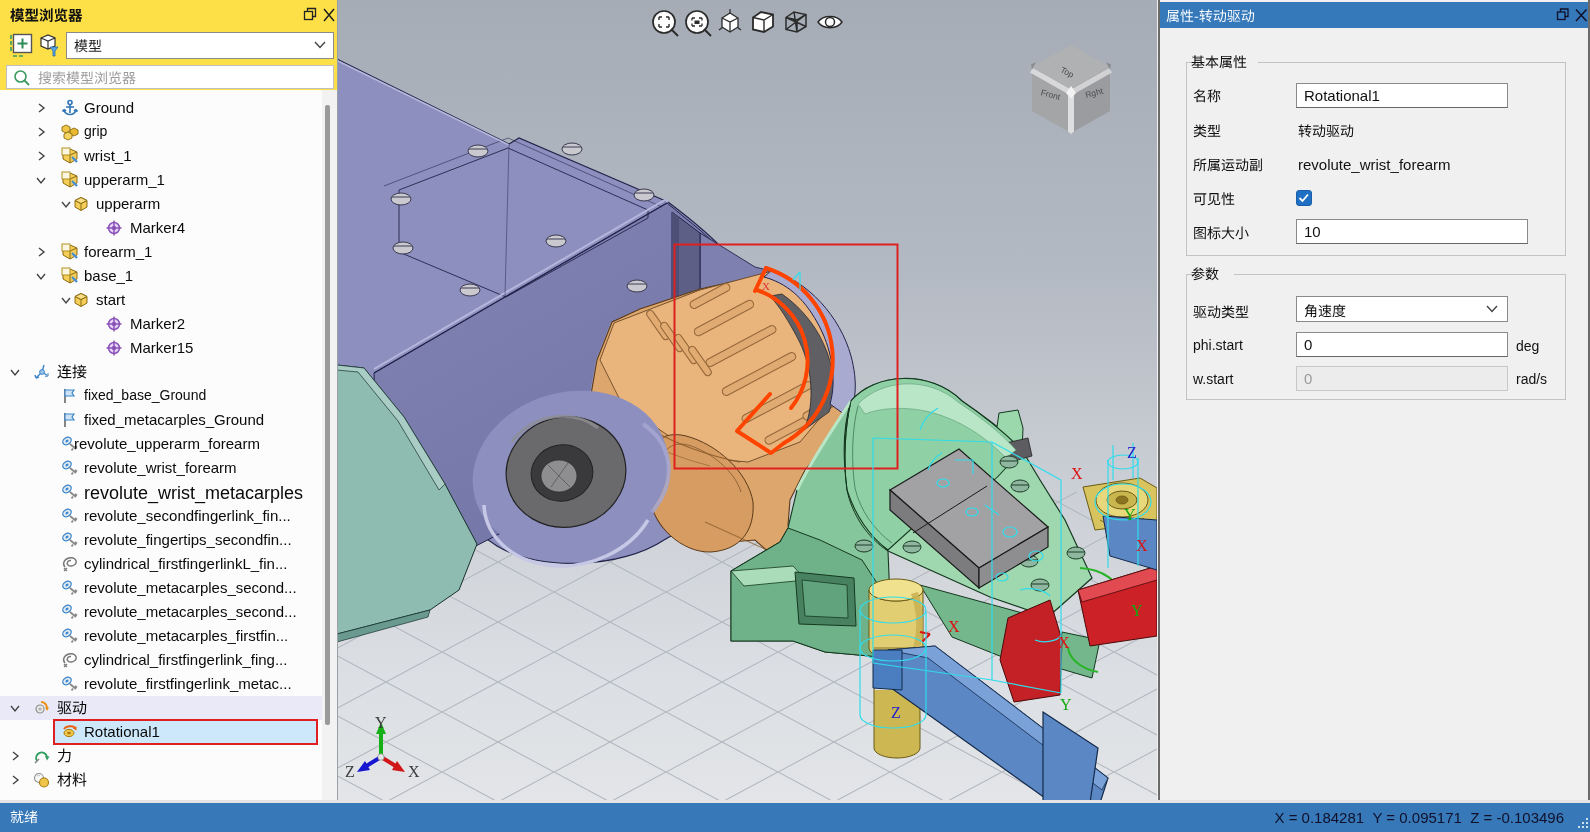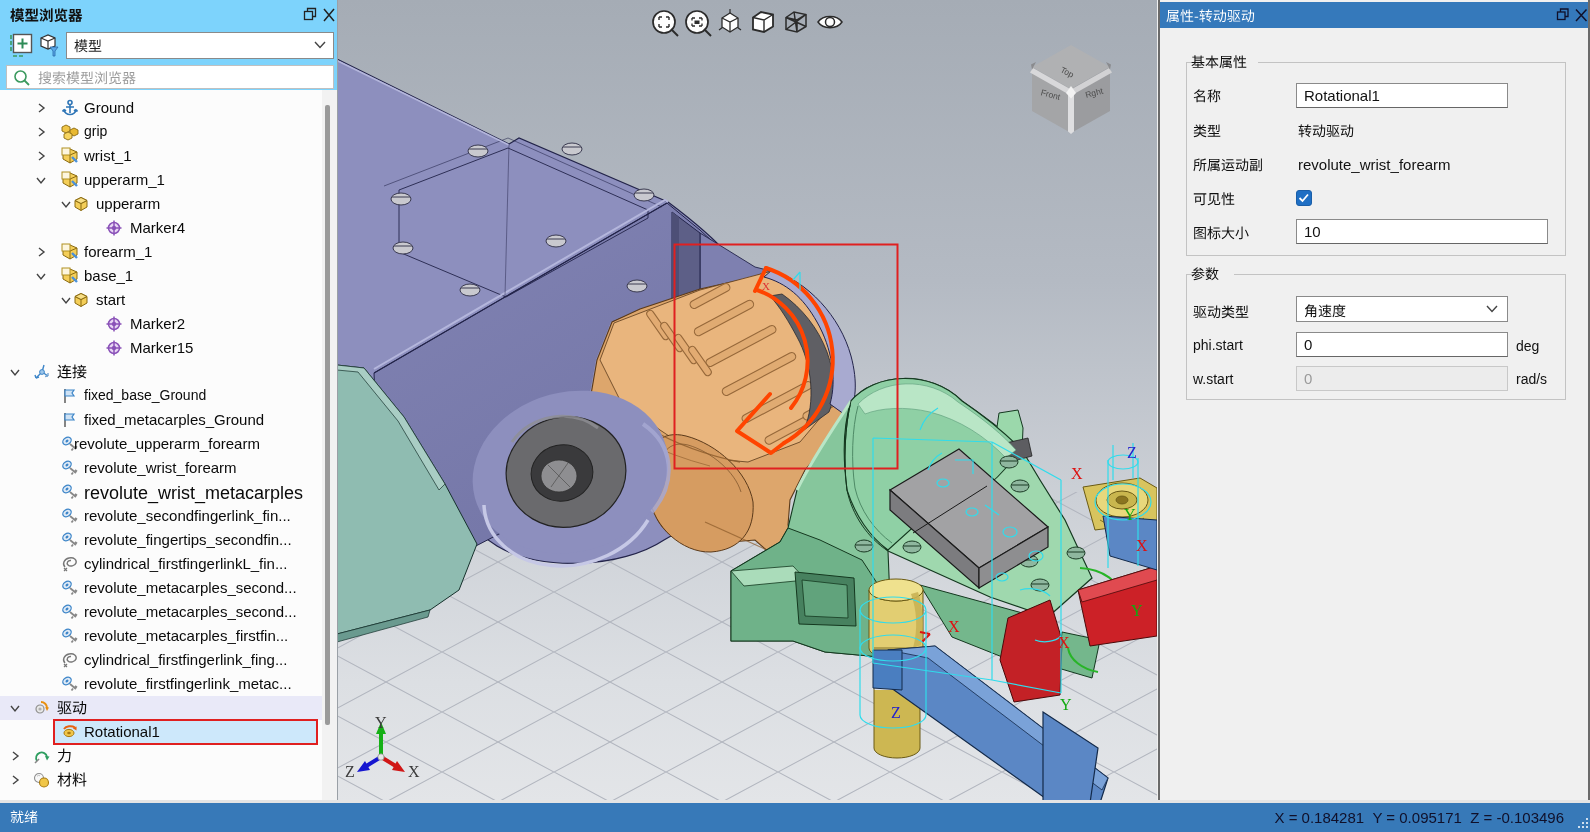--- a/index.html
+++ b/index.html
@@ -301,21 +301,21 @@
 <path d="M405,772 L392,770 L397,761 Z" fill="#d01616"></path>
 <line x1="381" y1="757" x2="363" y2="768" stroke="#1616d0" stroke-width="4"></line>
 <path d="M357,772 L370,770 L365,761 Z" fill="#1616d0"></path>
 <circle cx="381" cy="757" r="3.2" fill="#e8e8e8" stroke="#888" stroke-width="0.7"></circle>
 <text x="375" y="728" font-size="16" fill="#3c3c3c" font-family="Liberation Serif,serif">Y</text>
 <text x="408" y="777" font-size="16" fill="#3c3c3c" font-family="Liberation Serif,serif">X</text>
 <text x="345" y="777" font-size="16" fill="#3c3c3c" font-family="Liberation Serif,serif">Z</text>
 </g>
 </svg>
     </div>
-<div class="abs" style="left:0;top:0;width:338px;height:803px;background:#7dd3fc;border-right:1px solid #9aa0a6">
+<div class="abs" style="left:0;top:0;width:338px;height:803px;background:#fde047;border-right:1px solid #9aa0a6">
 <svg style="position:absolute;left:8.0px;top:3.3px;" width="76" height="24" viewBox="0 0 76 24">
         <path transform="translate(2,17.66)" fill="#111" d="M7.4 -5.9H11.4V-5.2H7.4ZM7.4 -7.6H11.4V-7H7.4ZM10.4 -12.3V-11.3H8.8V-12.3H7.1V-11.3H5.4V-9.9H7.1V-9.1H8.8V-9.9H10.4V-9.1H12.1V-9.9H13.8V-11.3H12.1V-12.3ZM5.8 -8.8V-4H8.6C8.6 -3.7 8.5 -3.4 8.5 -3.2H5.1V-1.7H7.9C7.4 -1 6.4 -0.4 4.6 -0.1C4.9 0.2 5.3 0.9 5.5 1.3C7.9 0.7 9.1 -0.2 9.7 -1.4C10.4 -0.1 11.5 0.8 13.1 1.3C13.4 0.8 13.8 0.2 14.2 -0.2C12.9 -0.4 11.9 -1 11.3 -1.7H13.8V-3.2H10.2L10.3 -4H13.1V-8.8ZM2.2 -12.3V-9.6H0.6V-8H2.2V-7.6C1.8 -6 1.1 -4.1 0.3 -3.1C0.6 -2.6 0.9 -1.8 1.1 -1.3C1.5 -1.9 1.9 -2.8 2.2 -3.7V1.3H3.8V-5.3C4.1 -4.7 4.4 -4.1 4.6 -3.6L5.6 -4.8C5.4 -5.3 4.2 -6.9 3.8 -7.5V-8H5.1V-9.6H3.8V-12.3Z M23.4 -11.5V-6.6H25V-11.5ZM26 -12.2V-6C26 -5.8 26 -5.7 25.7 -5.7C25.5 -5.7 24.8 -5.7 24.2 -5.7C24.4 -5.3 24.6 -4.6 24.7 -4.2C25.7 -4.2 26.4 -4.2 27 -4.5C27.5 -4.7 27.7 -5.1 27.7 -5.9V-12.2ZM19.8 -10.3V-8.8H18.5V-10.3ZM16.6 -3.5V-1.9H20.9V-0.8H15.2V0.8H28.3V-0.8H22.6V-1.9H26.8V-3.5H22.6V-4.7H21.4V-7.2H22.8V-8.8H21.4V-10.3H22.4V-11.8H15.8V-10.3H17V-8.8H15.3V-7.2H16.8C16.6 -6.5 16.1 -5.8 15 -5.2C15.3 -5 15.9 -4.4 16.1 -4C17.6 -4.8 18.2 -6 18.4 -7.2H19.8V-4.4H20.9V-3.5Z M38.7 -10.9V-1.8H40.2V-10.9ZM41 -12.3V-0.4C41 -0.2 41 -0.2 40.8 -0.2C40.6 -0.2 40 -0.2 39.4 -0.2C39.6 0.2 39.8 0.9 39.8 1.3C40.8 1.3 41.5 1.3 42 1C42.4 0.8 42.6 0.4 42.6 -0.4V-12.3ZM29.4 -7.2C30.1 -6.6 31 -5.8 31.4 -5.3L32.5 -6.4C32.1 -6.9 31.1 -7.7 30.5 -8.2ZM29.7 -0.1 31.1 0.8C31.7 -0.5 32.3 -2.1 32.8 -3.5L31.5 -4.4C31 -2.8 30.2 -1.1 29.7 -0.1ZM29.9 -11C30.5 -10.4 31.3 -9.6 31.6 -9L32.8 -10V-8.5H35.9C35.8 -7.6 35.6 -6.7 35.4 -5.9C35 -6.6 34.5 -7.2 34.1 -7.8L32.9 -6.9C33.5 -6 34.2 -5 34.8 -4C34.2 -2.4 33.3 -1.1 32.1 -0.2C32.5 0.1 33.1 0.8 33.3 1.1C34.3 0.2 35.1 -0.9 35.8 -2.2C36.2 -1.4 36.5 -0.6 36.7 0L38.1 -0.9C37.8 -1.9 37.2 -3 36.5 -4.2C36.9 -5.5 37.3 -6.9 37.5 -8.5H38.2V-10H35.6L36.5 -10.5C36.3 -11 35.9 -11.7 35.5 -12.3L34.1 -11.7C34.4 -11.2 34.7 -10.5 34.9 -10H32.8V-10C32.4 -10.5 31.6 -11.3 31 -11.9Z M53.1 -8.8C53.6 -8.2 54.2 -7.3 54.4 -6.7L56 -7.3C55.7 -7.9 55.1 -8.8 54.6 -9.4ZM45 -11.5V-7.2H46.6V-11.5ZM48 -12.1V-6.8H49.7V-12.1ZM46 -6.5V-1.8H47.7V-4.9H53.9V-2H55.7V-6.5ZM51.7 -12.4C51.4 -10.7 50.7 -9 49.9 -8C50.3 -7.8 51 -7.3 51.4 -7.1C51.8 -7.7 52.3 -8.6 52.6 -9.5H57.2V-11H53.1L53.4 -12ZM49.7 -4.4V-3.3C49.7 -2.3 49.3 -1 44.3 -0.1C44.7 0.3 45.2 0.9 45.4 1.3C48.7 0.6 50.3 -0.4 51 -1.4V-0.8C51 0.7 51.4 1.1 53.2 1.1C53.6 1.1 55 1.1 55.3 1.1C56.7 1.1 57.1 0.7 57.3 -1C56.9 -1.1 56.2 -1.4 55.8 -1.6C55.8 -0.5 55.7 -0.3 55.2 -0.3C54.8 -0.3 53.7 -0.3 53.4 -0.3C52.9 -0.3 52.8 -0.4 52.8 -0.8V-2.6H51.5C51.6 -2.8 51.6 -3 51.6 -3.2V-4.4Z M61.3 -10.3H62.9V-9H61.3ZM67.4 -10.3H69.2V-9H67.4ZM66.8 -7C67.3 -6.8 67.8 -6.5 68.3 -6.2H65C65.2 -6.6 65.5 -7 65.6 -7.4L64.6 -7.6V-11.7H59.7V-7.5H63.8C63.6 -7.1 63.4 -6.7 63 -6.2H58.7V-4.7H61.5C60.7 -4.1 59.6 -3.5 58.3 -3C58.6 -2.7 59 -2 59.2 -1.6L59.7 -1.9V1.3H61.3V1H62.9V1.2H64.6V-3.3H62.2C62.8 -3.7 63.4 -4.2 63.9 -4.7H66.3C66.7 -4.2 67.3 -3.7 67.8 -3.3H65.8V1.3H67.4V1H69.2V1.2H70.8V-1.7L71.2 -1.6C71.5 -2 71.9 -2.6 72.3 -3C70.9 -3.3 69.5 -4 68.5 -4.7H71.9V-6.2H69.4L69.8 -6.7C69.5 -7 69 -7.2 68.5 -7.5H70.8V-11.7H65.8V-7.5H67.3ZM61.3 -0.5V-1.8H62.9V-0.5ZM67.4 -0.5V-1.8H69.2V-0.5Z"></path>
       </svg>
 <svg class="abs" style="left:303px;top:7px" width="32" height="16" viewBox="0 0 32 16">
 <g fill="none" stroke="#222" stroke-width="1.3">
 <rect x="1.5" y="4.5" width="8" height="8"></rect>
           <path d="M4.5,4.5 V1.5 H12.5 V9.5 H9.5"></path>
 <path d="M21,2 L31,14 M31,2 L21,14" stroke-width="1.5"></path>
         </g>
       </svg>
@@ -664,21 +664,21 @@
 <svg style="position:absolute;left:31.0px;top:186.9px;" width="46" height="23" viewBox="0 0 46 23">
         <path transform="translate(2,17.12)" fill="#111" d="M0.8 -10.8V-9.7H10.5V-0.4C10.5 -0.1 10.4 -0 10.1 0C9.7 0 8.6 0 7.4 -0C7.6 0.3 7.8 0.8 7.9 1.1C9.3 1.1 10.2 1.1 10.8 0.9C11.4 0.7 11.6 0.4 11.6 -0.4V-9.7H13.3V-10.8ZM3.2 -6.7H6.9V-3.4H3.2ZM2.2 -7.7V-1.3H3.2V-2.4H8V-7.7Z M21.3 -4.2V-0.7C21.3 0.5 21.7 0.8 23 0.8C23.3 0.8 25.2 0.8 25.5 0.8C26.8 0.8 27.1 0.3 27.3 -1.9C27 -2 26.5 -2.2 26.3 -2.4C26.2 -0.5 26.1 -0.2 25.5 -0.2C25 -0.2 23.4 -0.2 23.1 -0.2C22.4 -0.2 22.3 -0.3 22.3 -0.7V-4.2ZM20.3 -8.6C20.2 -3.7 20 -1 14.6 0.2C14.9 0.4 15.1 0.9 15.3 1.1C20.9 -0.3 21.3 -3.3 21.4 -8.6ZM16.5 -11V-3H17.6V-9.9H24.3V-3H25.5V-11Z M30.4 -11.8V1.1H31.5V-11.8ZM29.1 -9.1C29 -8 28.8 -6.4 28.4 -5.5L29.2 -5.2C29.6 -6.2 29.8 -7.8 29.9 -9ZM31.6 -9.2C32 -8.4 32.4 -7.4 32.5 -6.8L33.3 -7.2C33.2 -7.8 32.7 -8.8 32.3 -9.5ZM32.7 -0.4V0.6H41.3V-0.4H37.8V-3.9H40.6V-4.9H37.8V-7.8H41V-8.8H37.8V-11.7H36.7V-8.8H35C35.1 -9.5 35.3 -10.2 35.4 -10.9L34.4 -11.1C34.1 -9.2 33.5 -7.3 32.7 -6.1C33 -6 33.5 -5.7 33.7 -5.6C34 -6.2 34.4 -6.9 34.6 -7.8H36.7V-4.9H33.7V-3.9H36.7V-0.4Z"></path>
       </svg>
 <svg class="abs" style="left:136px;top:190px" width="16" height="16" viewBox="0 0 16 16">
 <rect x="0.5" y="0.5" width="15" height="15" rx="2.5" fill="#1f6fc4" stroke="#1a5ea8"></rect>
 <path d="M3.5,8 L6.5,11 L12,4.5" fill="none" stroke="#fff" stroke-width="1.8"></path>
       </svg>
 <svg style="position:absolute;left:31.0px;top:220.9px;" width="60" height="23" viewBox="0 0 60 23">
         <path transform="translate(2,17.12)" fill="#111" d="M5.2 -3.9C6.4 -3.7 7.8 -3.2 8.6 -2.8L9 -3.5C8.2 -3.9 6.8 -4.3 5.7 -4.5ZM3.9 -2.1C5.8 -1.9 8.2 -1.3 9.5 -0.9L10 -1.6C8.7 -2.1 6.2 -2.6 4.3 -2.8ZM1.2 -11.1V1.1H2.2V0.5H11.8V1.1H12.8V-11.1ZM2.2 -0.4V-10.2H11.8V-0.4ZM5.8 -9.9C5.1 -8.8 3.9 -7.7 2.7 -7C2.9 -6.8 3.3 -6.5 3.4 -6.3C3.9 -6.6 4.3 -6.9 4.7 -7.3C5.1 -6.9 5.7 -6.5 6.2 -6.1C5 -5.5 3.7 -5.1 2.4 -4.8C2.6 -4.6 2.8 -4.2 2.9 -4C4.3 -4.3 5.8 -4.8 7.1 -5.5C8.3 -4.9 9.6 -4.4 10.9 -4.1C11.1 -4.4 11.3 -4.8 11.5 -4.9C10.3 -5.2 9.1 -5.5 8 -6C9 -6.7 9.9 -7.5 10.5 -8.5L9.9 -8.8L9.7 -8.8H6.1C6.3 -9.1 6.5 -9.3 6.7 -9.6ZM5.3 -7.9 5.4 -8H9C8.5 -7.4 7.8 -6.9 7.1 -6.5C6.4 -6.9 5.8 -7.4 5.3 -7.9Z M20.5 -10.7V-9.7H26.6V-10.7ZM24.9 -4.5C25.6 -3.1 26.2 -1.3 26.4 -0.2L27.4 -0.6C27.2 -1.7 26.5 -3.5 25.8 -4.8ZM20.9 -4.8C20.5 -3.3 19.9 -1.8 19.1 -0.8C19.3 -0.7 19.8 -0.4 19.9 -0.3C20.7 -1.3 21.4 -3 21.8 -4.6ZM19.9 -7.4V-6.4H22.9V-0.3C22.9 -0.1 22.8 -0 22.6 0C22.5 0 21.8 0 21.1 -0C21.2 0.3 21.4 0.8 21.4 1.1C22.4 1.1 23 1 23.4 0.9C23.8 0.7 24 0.4 24 -0.2V-6.4H27.4V-7.4ZM16.8 -11.8V-8.8H14.7V-7.8H16.6C16.1 -6.1 15.2 -4.1 14.3 -3C14.5 -2.7 14.8 -2.3 14.9 -2C15.6 -2.9 16.3 -4.4 16.8 -5.9V1.1H17.9V-6.2C18.4 -5.5 18.9 -4.7 19.2 -4.2L19.8 -5C19.5 -5.4 18.3 -7 17.9 -7.4V-7.8H19.7V-8.8H17.9V-11.8Z M34.5 -11.7C34.4 -10.6 34.5 -9.2 34.2 -7.7H28.9V-6.7H34.1C33.5 -4 32.1 -1.3 28.6 0.2C28.9 0.4 29.2 0.8 29.4 1.1C32.8 -0.5 34.3 -3.2 35 -5.9C36.1 -2.7 37.9 -0.2 40.6 1.1C40.8 0.8 41.1 0.4 41.4 0.1C38.7 -1 36.9 -3.6 35.9 -6.7H41.2V-7.7H35.4C35.6 -9.2 35.6 -10.6 35.6 -11.7Z M48.5 -11.6V-0.3C48.5 -0.1 48.4 0 48.1 0C47.8 0.1 46.8 0.1 45.8 0C45.9 0.3 46.1 0.8 46.2 1.1C47.5 1.1 48.4 1.1 48.9 0.9C49.4 0.8 49.6 0.4 49.6 -0.3V-11.6ZM51.9 -8C53.1 -6 54.2 -3.4 54.5 -1.7L55.7 -2.2C55.3 -3.8 54.1 -6.4 52.9 -8.4ZM44.8 -8.3C44.5 -6.4 43.7 -4 42.4 -2.5C42.7 -2.4 43.2 -2.1 43.4 -1.9C44.7 -3.5 45.5 -6 46 -8.1Z"></path>
       </svg>
-<div class="abs" style="left:136px;top:219px;width:252px;height:25px;background:#fff;border:1px solid #8a8a8a;border-bottom:1.5px solid #666;font-size:15px;color:#111;line-height:23px;padding-left:7px">10</div>
+<div class="abs" style="left:136px;top:219px;width:232px;height:25px;background:#fff;border:1px solid #8a8a8a;border-bottom:1.5px solid #666;font-size:15px;color:#111;line-height:23px;padding-left:7px">10</div>
 <div class="abs" style="left:26px;top:274px;width:380px;height:126px;border:1px solid #c3c3c3"></div>
       <div class="abs" style="left:34px;top:265px;width:40px;height:18px;background:#f0f0f0"></div>
 <svg style="position:absolute;left:29.0px;top:261.9px;" width="32" height="23" viewBox="0 0 32 23">
         <path transform="translate(2,17.12)" fill="#111" d="M7.7 -5.6C6.7 -4.9 4.9 -4.3 3.6 -4C3.8 -3.8 4.1 -3.5 4.2 -3.2C5.7 -3.6 7.4 -4.3 8.5 -5.2ZM8.9 -4C7.7 -3.1 5.3 -2.3 3.3 -2C3.6 -1.7 3.8 -1.4 3.9 -1.1C6.1 -1.6 8.4 -2.4 9.8 -3.5ZM10.7 -2.5C9.1 -1 5.9 -0.1 2.5 0.2C2.7 0.5 2.9 0.9 3 1.1C6.6 0.7 9.8 -0.3 11.6 -2ZM2.5 -8.3C2.8 -8.4 3.3 -8.4 5.7 -8.6C5.5 -8.1 5.2 -7.7 5 -7.2H0.7V-6.3H4.3C3.3 -5.1 2 -4.2 0.5 -3.5C0.8 -3.3 1.2 -2.9 1.3 -2.7C3 -3.6 4.5 -4.7 5.6 -6.3H8.5C9.5 -4.8 11.2 -3.5 12.8 -2.8C13 -3.1 13.3 -3.4 13.5 -3.7C12.1 -4.2 10.7 -5.2 9.7 -6.3H13.3V-7.2H6.2C6.4 -7.7 6.7 -8.1 6.8 -8.6L10.8 -8.8C11.1 -8.5 11.4 -8.2 11.7 -7.9L12.5 -8.5C11.8 -9.4 10.2 -10.6 8.9 -11.3L8.1 -10.8C8.6 -10.4 9.2 -10 9.8 -9.6L4.4 -9.4C5.2 -9.9 6.1 -10.6 7 -11.3L6 -11.8C5 -10.8 3.6 -9.9 3.2 -9.7C2.8 -9.5 2.5 -9.3 2.2 -9.3C2.3 -9 2.5 -8.5 2.5 -8.3Z M20.2 -11.5C19.9 -10.9 19.5 -10.1 19.2 -9.6L19.8 -9.3C20.2 -9.8 20.7 -10.5 21.1 -11.1ZM15.2 -11.1C15.6 -10.5 16 -9.7 16.1 -9.3L16.9 -9.6C16.8 -10.1 16.4 -10.9 16 -11.4ZM19.7 -3.6C19.4 -2.9 19 -2.3 18.4 -1.8C17.9 -2 17.4 -2.3 16.8 -2.5C17 -2.9 17.3 -3.2 17.5 -3.6ZM15.5 -2.1C16.2 -1.9 17 -1.5 17.7 -1.2C16.8 -0.5 15.7 -0.1 14.6 0.2C14.8 0.4 15 0.8 15.1 1C16.4 0.7 17.6 0.1 18.6 -0.7C19 -0.4 19.4 -0.2 19.8 0.1L20.4 -0.6C20.1 -0.8 19.7 -1.1 19.2 -1.3C20 -2.1 20.6 -3.1 20.9 -4.3L20.4 -4.6L20.2 -4.5H17.9L18.2 -5.2L17.3 -5.4C17.2 -5.1 17 -4.8 16.9 -4.5H15V-3.6H16.4C16.2 -3.1 15.8 -2.6 15.5 -2.1ZM17.6 -11.8V-9.2H14.7V-8.3H17.3C16.6 -7.4 15.5 -6.5 14.5 -6.1C14.8 -5.9 15 -5.5 15.1 -5.3C16 -5.8 16.9 -6.5 17.6 -7.4V-5.7H18.6V-7.6C19.2 -7.1 20.1 -6.4 20.5 -6.1L21 -6.8C20.7 -7.1 19.5 -7.9 18.8 -8.3H21.4V-9.2H18.6V-11.8ZM22.8 -11.6C22.5 -9.2 21.8 -6.8 20.7 -5.4C21 -5.2 21.4 -4.9 21.5 -4.7C21.9 -5.2 22.2 -5.9 22.5 -6.5C22.8 -5.2 23.2 -3.9 23.7 -2.8C22.9 -1.5 21.8 -0.4 20.3 0.3C20.5 0.5 20.8 0.9 20.9 1.2C22.3 0.4 23.4 -0.6 24.2 -1.8C24.9 -0.6 25.8 0.3 26.9 1C27.1 0.7 27.4 0.4 27.6 0.2C26.4 -0.5 25.5 -1.5 24.8 -2.8C25.5 -4.2 26 -6 26.3 -8.1H27.3V-9H23.3C23.5 -9.8 23.6 -10.7 23.8 -11.5ZM25.3 -8.1C25.1 -6.5 24.8 -5.1 24.3 -3.9C23.7 -5.1 23.3 -6.6 23.1 -8.1Z"></path>
       </svg>
 <svg style="position:absolute;left:31.0px;top:299.9px;" width="60" height="23" viewBox="0 0 60 23">
         <path transform="translate(2,17.12)" fill="#111" d="M0.4 -2.1 0.6 -1.2C1.7 -1.5 3 -1.8 4.2 -2.2L4.1 -3C2.7 -2.6 1.4 -2.3 0.4 -2.1ZM13.1 -10.9H6.4V0.5H13.5V-0.4H7.4V-10H13.1ZM1.5 -9.2C1.4 -7.7 1.2 -5.6 1 -4.4H4.8C4.6 -1.5 4.4 -0.3 4.1 -0C4 0.1 3.8 0.1 3.6 0.1C3.3 0.1 2.7 0.1 2 0.1C2.2 0.3 2.3 0.7 2.3 0.9C3 1 3.6 1 4 1C4.4 0.9 4.6 0.8 4.9 0.5C5.3 0.1 5.5 -1.2 5.7 -4.8C5.8 -4.9 5.8 -5.2 5.8 -5.2L4.8 -5.2H4.7C4.9 -6.7 5.1 -9.3 5.2 -11.2L4.3 -11.1H1V-10.2H4.2C4.1 -8.5 3.9 -6.5 3.7 -5.2H2C2.1 -6.4 2.3 -7.9 2.4 -9.1ZM11.7 -9.2C11.3 -8.2 11 -7.2 10.5 -6.2C9.9 -7.1 9.2 -8 8.6 -8.8L7.8 -8.3C8.6 -7.4 9.4 -6.3 10.1 -5.2C9.4 -3.9 8.6 -2.7 7.7 -1.8C8 -1.6 8.3 -1.3 8.5 -1.1C9.3 -2 10 -3.1 10.7 -4.3C11.3 -3.2 11.9 -2.2 12.3 -1.4L13.1 -2C12.7 -2.9 12 -4.1 11.2 -5.3C11.7 -6.5 12.2 -7.7 12.6 -8.9Z M15.2 -10.6V-9.7H20.7V-10.6ZM23.1 -11.5C23.1 -10.5 23.1 -9.5 23.1 -8.5H21.1V-7.5H23.1C22.9 -4.3 22.3 -1.4 20.4 0.4C20.7 0.5 21.1 0.9 21.2 1.1C23.3 -0.9 23.9 -4 24.1 -7.5H26.2C26 -2.5 25.8 -0.7 25.5 -0.3C25.3 -0.1 25.2 -0.1 24.9 -0.1C24.6 -0.1 23.9 -0.1 23.1 -0.1C23.3 0.2 23.4 0.6 23.4 0.9C24.2 1 24.9 1 25.4 0.9C25.8 0.9 26.1 0.7 26.4 0.4C26.9 -0.2 27 -2.2 27.2 -8C27.2 -8.1 27.2 -8.5 27.2 -8.5H24.1C24.2 -9.5 24.2 -10.5 24.2 -11.5ZM15.2 -0.6 15.3 -0.6V-0.6C15.6 -0.8 16.1 -1 20 -1.8L20.2 -0.9L21.2 -1.2C20.9 -2.2 20.3 -3.9 19.7 -5.1L18.9 -4.9C19.2 -4.2 19.4 -3.4 19.7 -2.7L16.4 -2C16.9 -3.3 17.4 -4.8 17.8 -6.3H20.9V-7.3H14.8V-6.3H16.7C16.3 -4.7 15.8 -3 15.6 -2.6C15.3 -2 15.1 -1.7 14.9 -1.6C15 -1.3 15.2 -0.8 15.2 -0.6Z M38.4 -11.5C38.1 -10.9 37.5 -10.1 37 -9.5L37.9 -9.2C38.4 -9.7 39 -10.4 39.5 -11.2ZM30.5 -11C31.1 -10.5 31.8 -9.6 32 -9.1L33 -9.6C32.7 -10.1 32 -10.9 31.4 -11.5ZM34.4 -11.7V-9H29V-8.1H33.6C32.5 -6.9 30.6 -5.9 28.7 -5.5C29 -5.3 29.3 -4.9 29.4 -4.6C31.3 -5.2 33.2 -6.3 34.4 -7.7V-5.3H35.5V-7.4C37.3 -6.5 39.4 -5.4 40.5 -4.6L41 -5.5C39.9 -6.2 37.9 -7.2 36.1 -8.1H41.1V-9H35.5V-11.7ZM34.5 -5C34.4 -4.5 34.3 -3.9 34.2 -3.5H28.9V-2.5H33.8C33.1 -1.2 31.7 -0.3 28.6 0.2C28.8 0.4 29.1 0.8 29.2 1.1C32.7 0.5 34.2 -0.7 35 -2.4C36.1 -0.4 38 0.7 40.8 1.1C41 0.8 41.2 0.4 41.5 0.1C38.9 -0.2 37.1 -1 36 -2.5H41.1V-3.5H35.3C35.4 -4 35.5 -4.5 35.6 -5Z M50.9 -11V-6.3H51.9V-11ZM53.5 -11.7V-5.4C53.5 -5.2 53.5 -5.2 53.2 -5.2C53 -5.2 52.3 -5.2 51.5 -5.2C51.7 -4.9 51.8 -4.5 51.9 -4.2C52.9 -4.2 53.5 -4.2 54 -4.4C54.4 -4.5 54.5 -4.8 54.5 -5.4V-11.7ZM47.4 -10.3V-8.3H45.7V-8.4V-10.3ZM42.9 -8.3V-7.4H44.6C44.5 -6.5 44 -5.5 42.8 -4.8C43 -4.6 43.4 -4.2 43.5 -4C44.9 -4.9 45.5 -6.2 45.6 -7.4H47.4V-4.4H48.4V-7.4H50V-8.3H48.4V-10.3H49.7V-11.2H43.4V-10.3H44.7V-8.4V-8.3ZM48.5 -4.6V-3.1H44.1V-2.1H48.5V-0.4H42.7V0.6H55.3V-0.4H49.6V-2.1H53.9V-3.1H49.6V-4.6Z"></path>
       </svg>
 <div class="abs" style="left:136px;top:296px;width:212px;height:26px;background:#fff;border:1px solid #8a8a8a"></div>
 <svg style="position:absolute;left:142.0px;top:298.9px;" width="46" height="23" viewBox="0 0 46 23">

